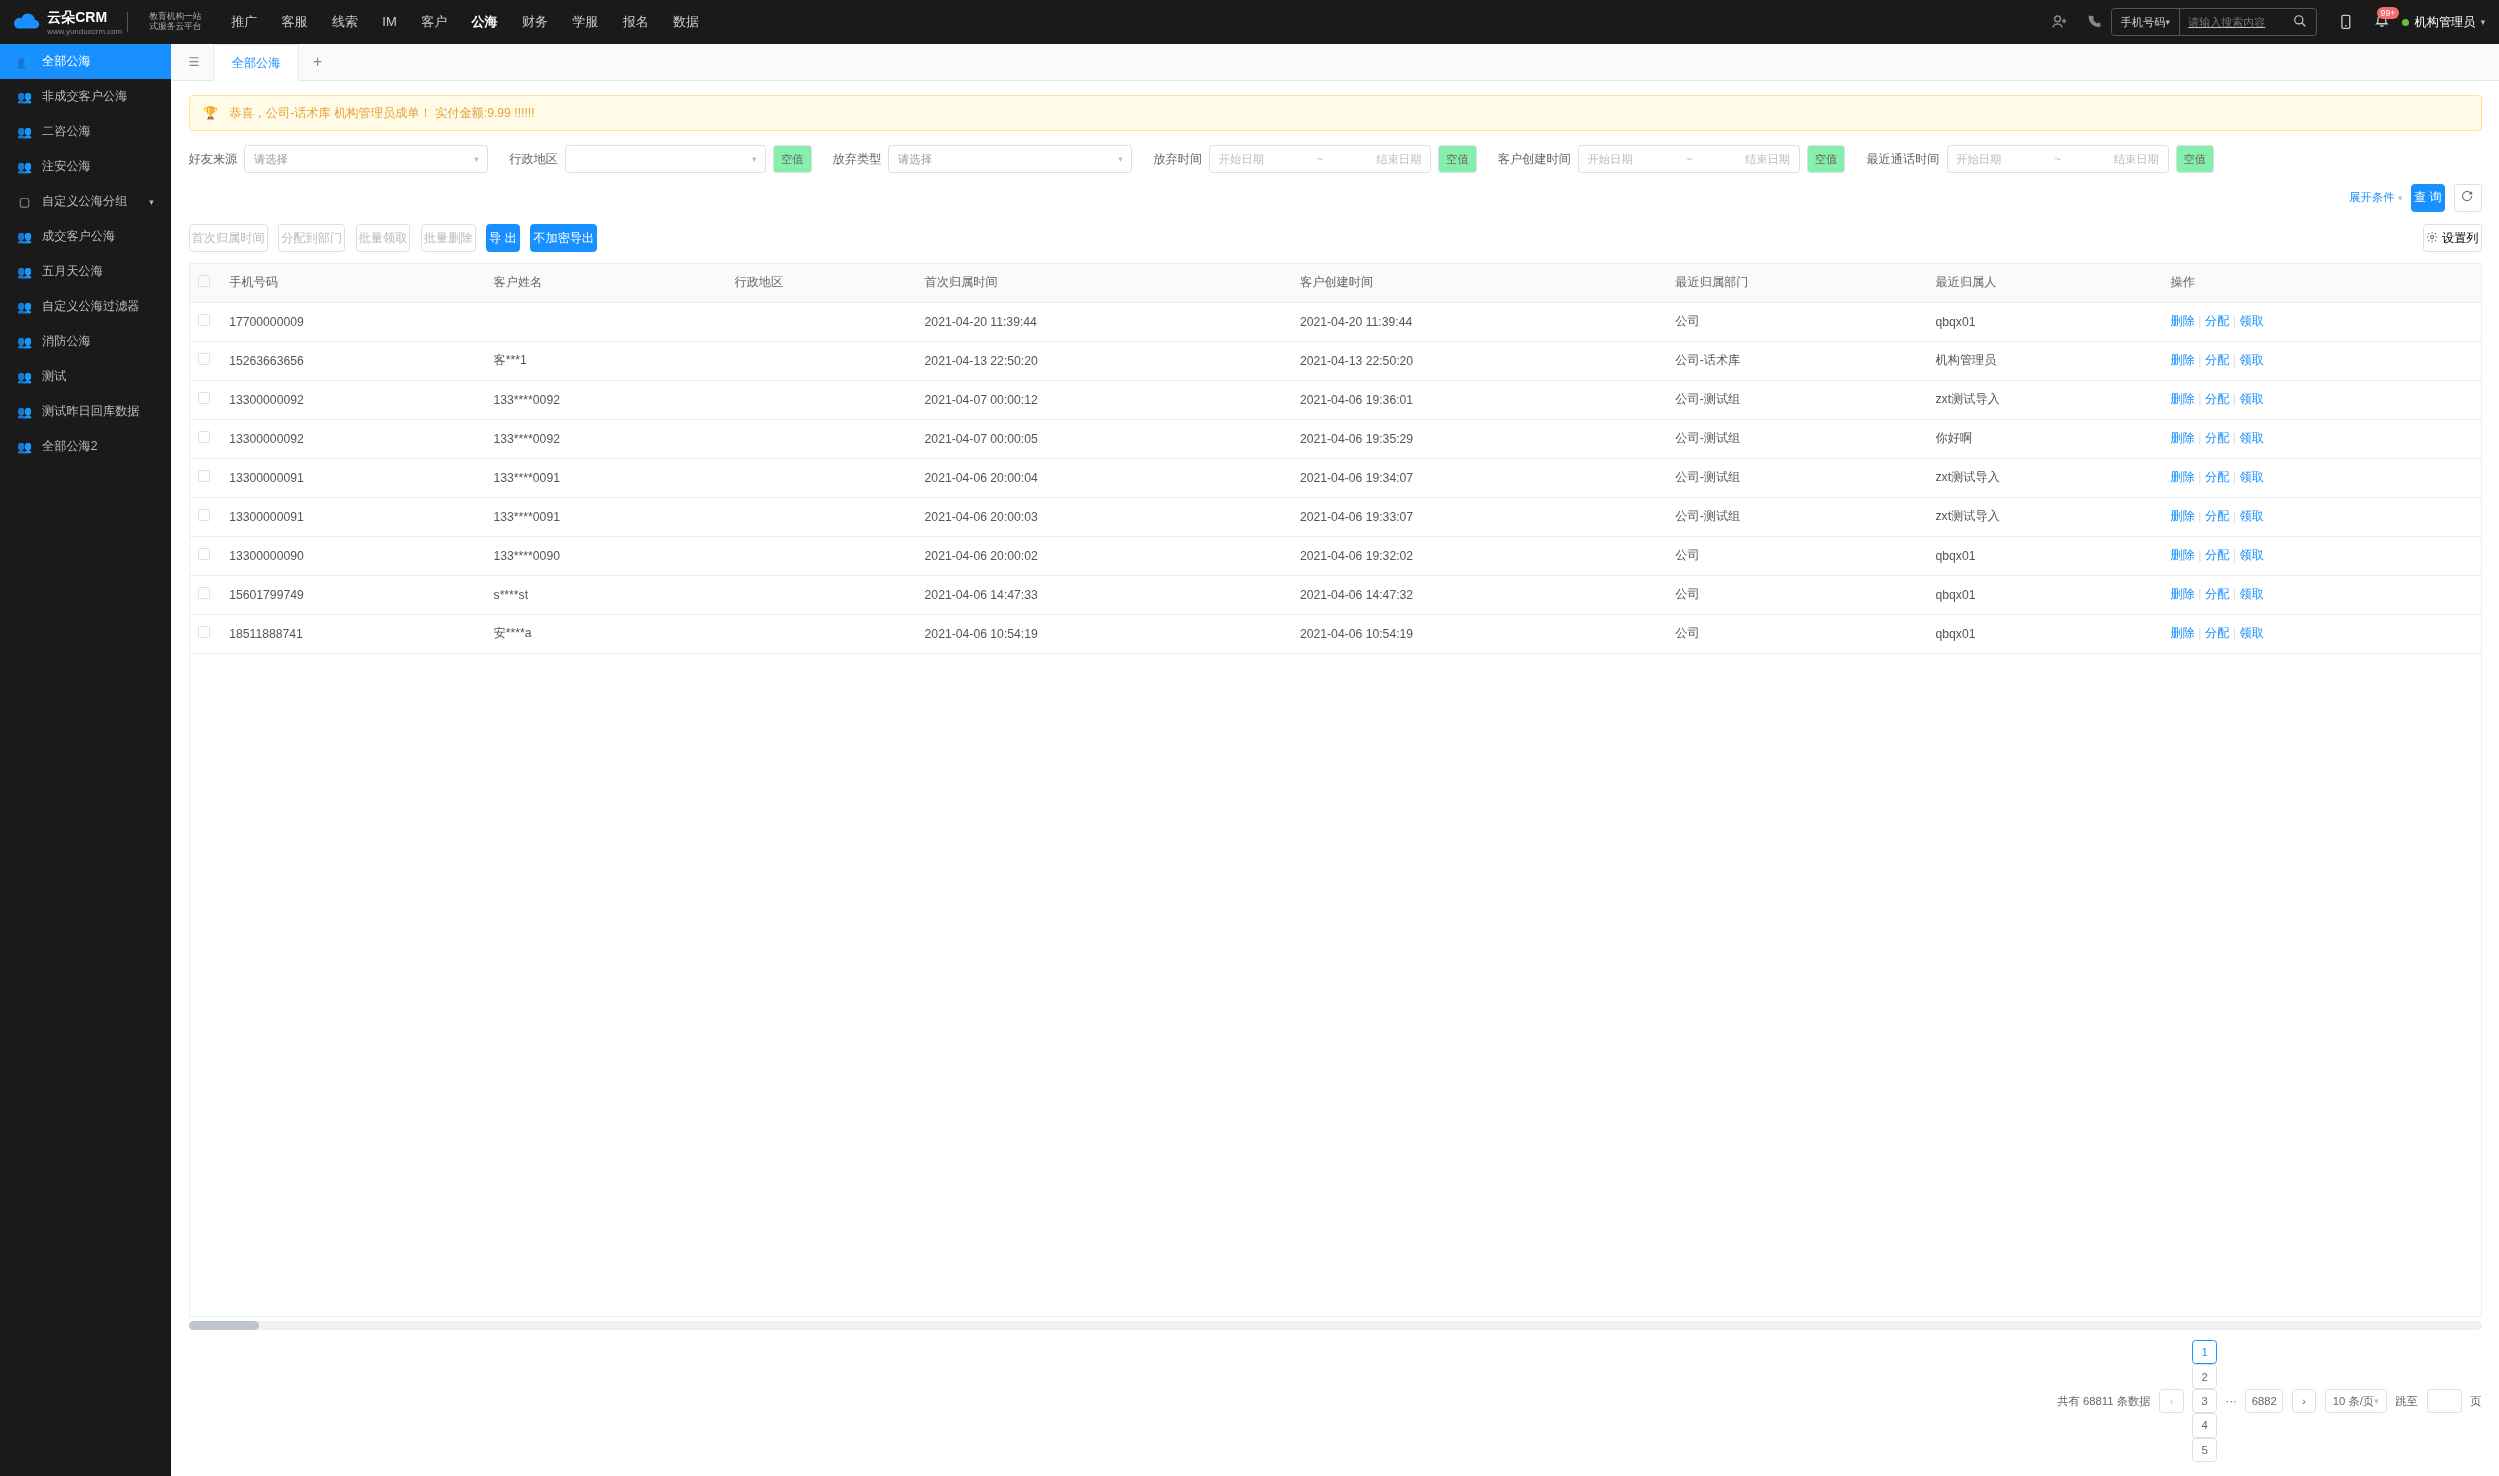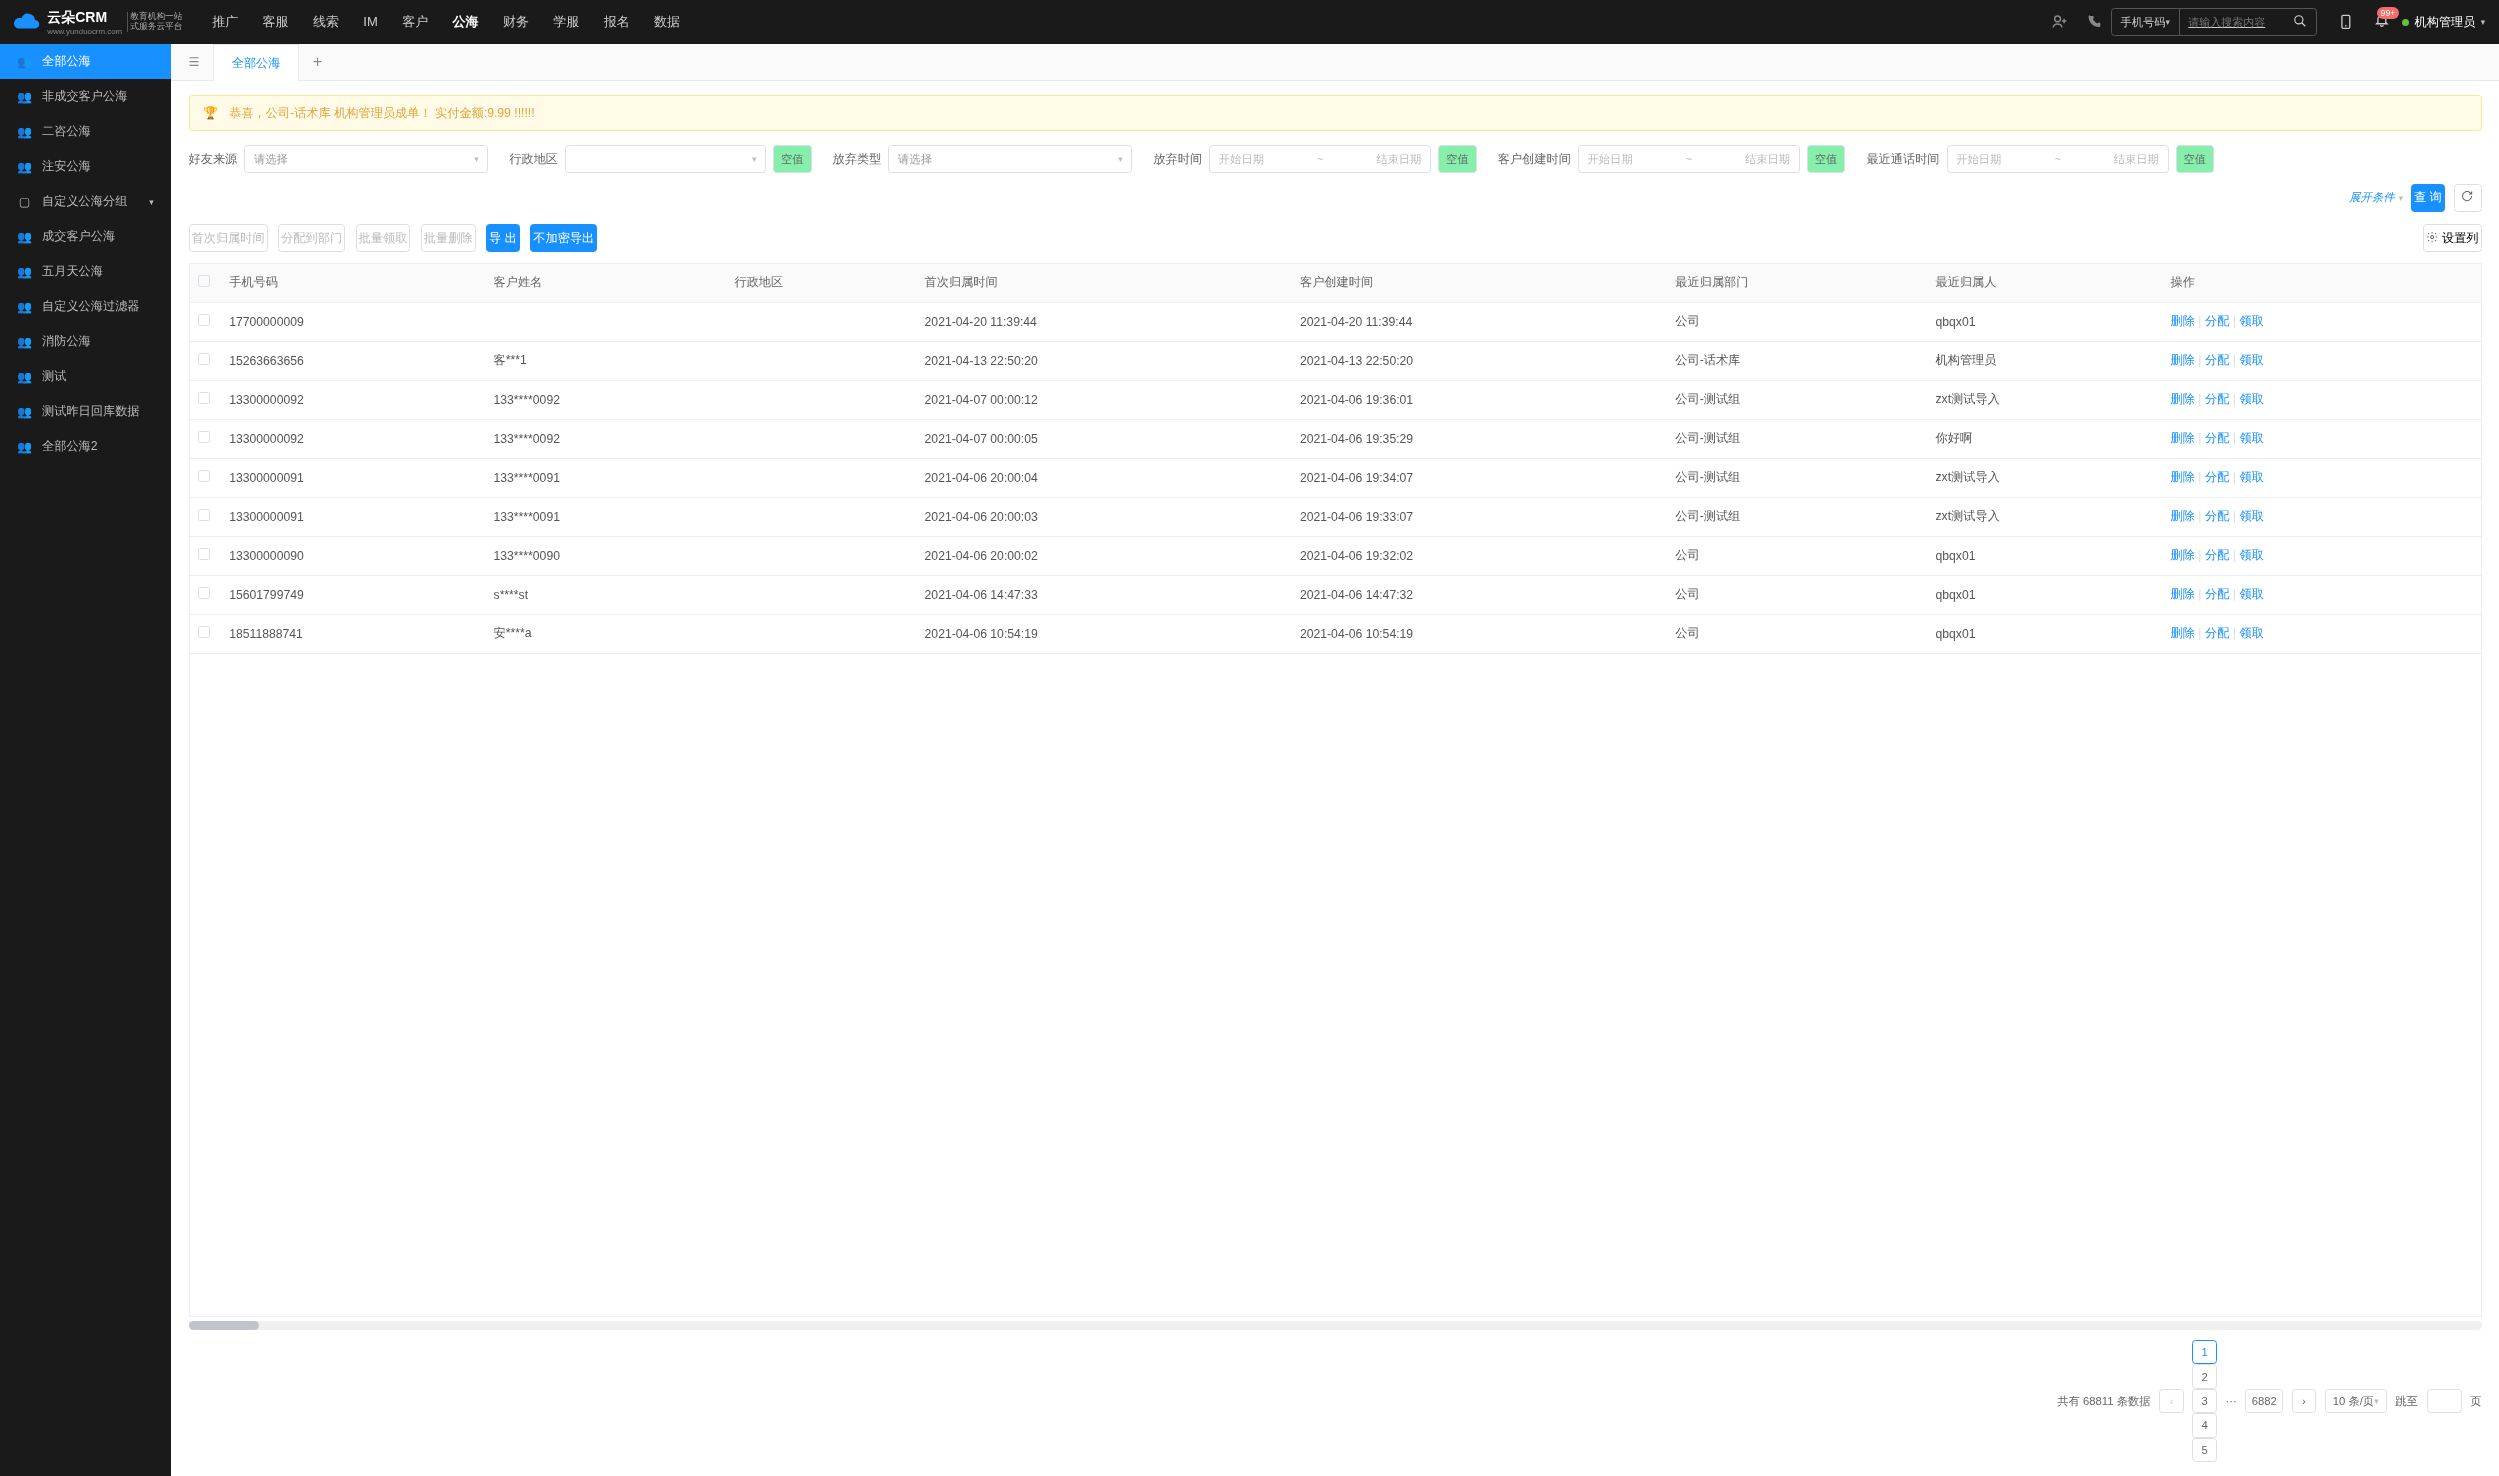--- a/index.html
+++ b/index.html
@@ -1,21 +1,21 @@
 <!DOCTYPE html>
 <html style="font-size:14px"><head>
 <meta charset="utf-8">
 <style>
 * { box-sizing: border-box; margin: 0; padding: 0; }
 body { font-family: -apple-system, "PingFang SC", "Microsoft YaHei", sans-serif; font-size: 12.2px; color: #333; background: #f5f5f5; }
 .header { background: #1a1a1a; height: 44px; display: flex; align-items: center; color: #fff; padding: 0 14px; }
 .logo { display: flex; align-items: center; margin-right: 17.5px; }
 .logo-img { width: 28px; height: 19px; margin-right: 5.2px; }
 .logo-text { font-size: 14px; font-weight: bold; color: #fff; }
-.logo-sub { font-size: 8.7px; color: #aaa; line-height: 1.1; border-left: 0.9px solid #555; padding-left: 2px; margin-left: 5.2px; }
+.logo-sub { font-size: 8.7px; color: #aaa; line-height: 1.1; border-left: 0.9px solid #555; padding-left: 21px; margin-left: 5.2px; }
 .logo-sub span { display: block; }
 .nav { display: flex; flex: 1; }
 .nav-item { padding: 0 12.2px; height: 44px; line-height: 44px; color: #ccc; cursor: pointer; font-size: 13px; }
 .nav-item.active { color: #fff; font-weight: 600; }
 .nav-icon { padding: 0 8.7px; color: #888; font-size: 15.7px; display: flex; align-items: center; }
 .header-right { display: flex; align-items: center; gap: 12.2px; }
 .search-box { display: flex; align-items: center; border: 0.9px solid #555; border-radius: 3.5px; overflow: hidden; height: 28px; }
 .search-sel { background: transparent; color: #ccc; border: none; padding: 0 8.7px; border-right: 0.9px solid #555; font-size: 11.3px; display: flex; align-items: center; height: 100%; }
 .search-input { background: transparent; border: none; color: #ccc; padding: 0 8.7px; width: 105px; font-size: 11px; outline: none; text-decoration: underline; }
 .search-btn { background: transparent; border: none; color: #ccc; padding: 0 8.7px; }
@@ -37,21 +37,21 @@
 .banner { border: 0.9px solid #ffe58f; background: #fffbe6; padding: 8.7px 14px; border-radius: 3.5px; color: #e6a23c; margin-bottom: 14px; display: flex; align-items: center; gap: 10.5px; }
 .filters { display: flex; flex-wrap: wrap; gap: 14px 21px; margin-bottom: 10.5px; }
 .filter-row { display: flex; align-items: center; gap: 7px; }
 .filter-label { color: #666; font-size: 12.2px; text-align: left; }
 .filter-input { border: 0.9px solid #dcdfe6; border-radius: 3.5px; height: 28px; padding: 0 8.7px; font-size: 11.3px; color: #999; background: #fff; display: flex; align-items: center; justify-content: space-between; }
 .filter-input.w280 { width: 244px; }
 .filter-input.w230 { width: 201px; }
 .filter-range { display: flex; align-items: center; border: 0.9px solid #dcdfe6; border-radius: 3.5px; height: 28px; padding: 0 8.7px; width: 222px; font-size: 11.3px; color: #bbb; justify-content: space-between; }
 .empty-btn { border: 0.9px solid #dcdfe6; border-radius: 3.5px; height: 28px; padding: 0 7px; background: #86efac; font-size: 11.3px; color: #666; }
 .action-bar { display: flex; justify-content: flex-end; gap: 8.7px; margin-bottom: 12.2px; align-items: center; }
-.link-btn { color: #1890ff; cursor: pointer; font-size: 11.3px; display: flex; align-items: center; gap: 3.5px; font-style: italic; }
+.link-btn { color: #1890ff; cursor: pointer; font-size: 11.3px; display: flex; align-items: center; gap: 3.5px; }
 .btn { border: 0.9px solid #dcdfe6; border-radius: 3.5px; height: 28px; padding: 0 2px; background: #fff; font-size: 12.2px; cursor: pointer; }
 .btn-primary { background: #1890ff; color: #fff; border-color: #1890ff; }
 .btn-refresh { width: 28px; padding: 0; }
 .toolbar { display: flex; gap: 10.5px; margin-bottom: 10.5px; align-items: center; }
 .toolbar .btn[disabled] { color: #bbb; cursor: not-allowed; background: #fff; }
 .toolbar-spacer { flex: 1; }
 .table-wrap { flex: 1; overflow: auto; border: 0.9px solid #ebeef5; }
 table { width: 100%; border-collapse: collapse; background: #fff; }
 th, td { padding: 10.5px 8.7px; text-align: left; border-bottom: 0.9px solid #ebeef5; font-size: 12.2px; white-space: nowrap; }
 th { background: #fafafa; color: #666; font-weight: 500; }

